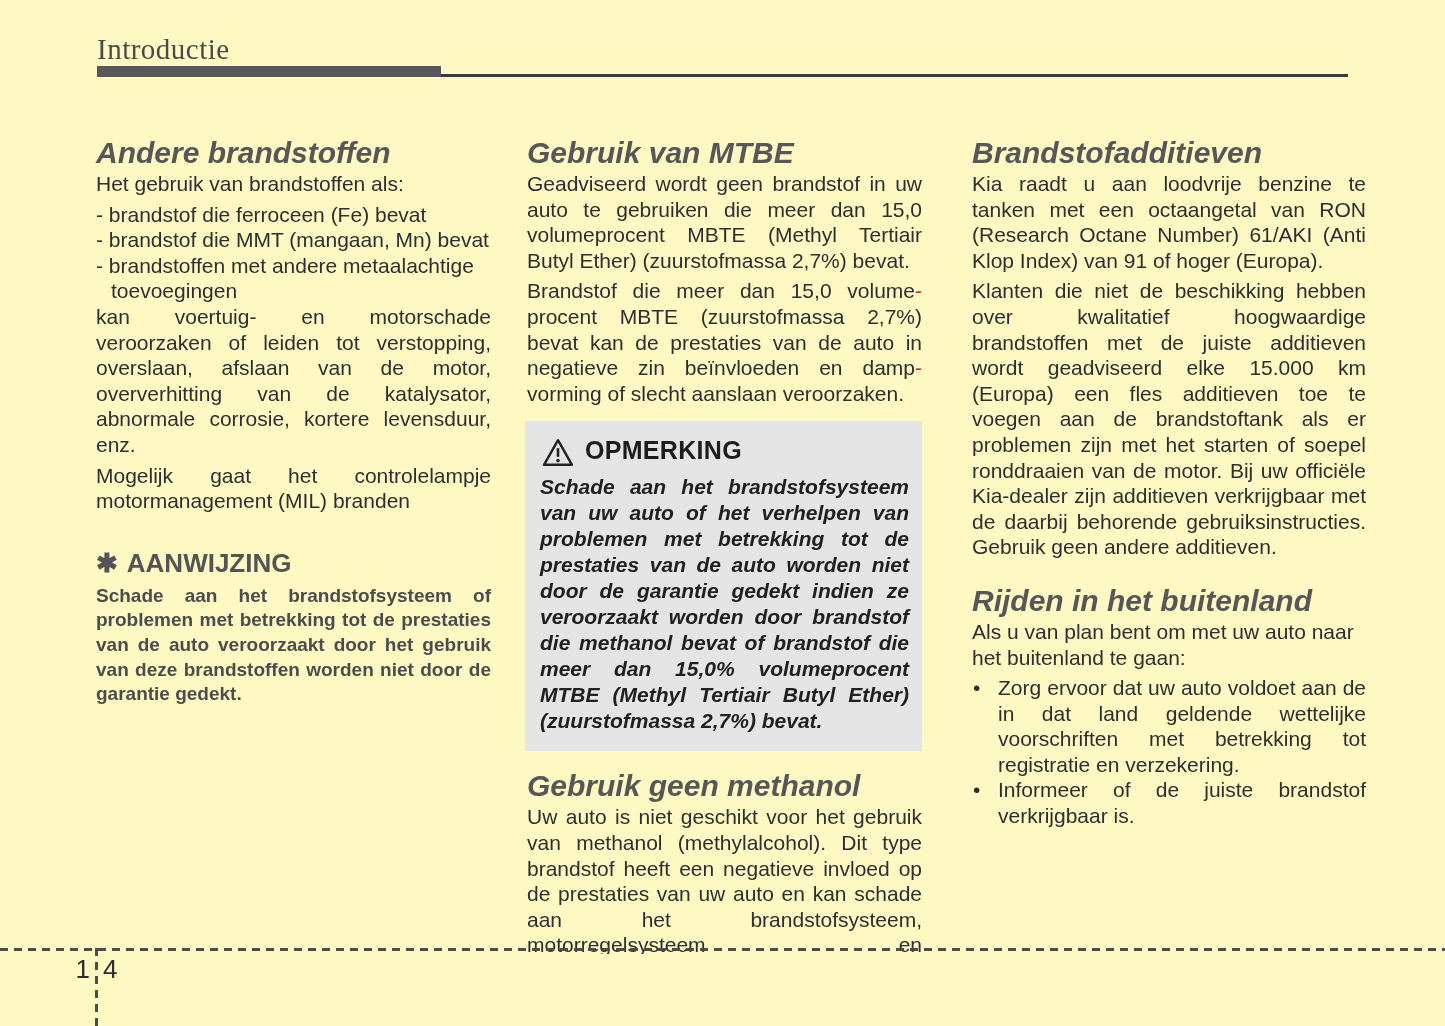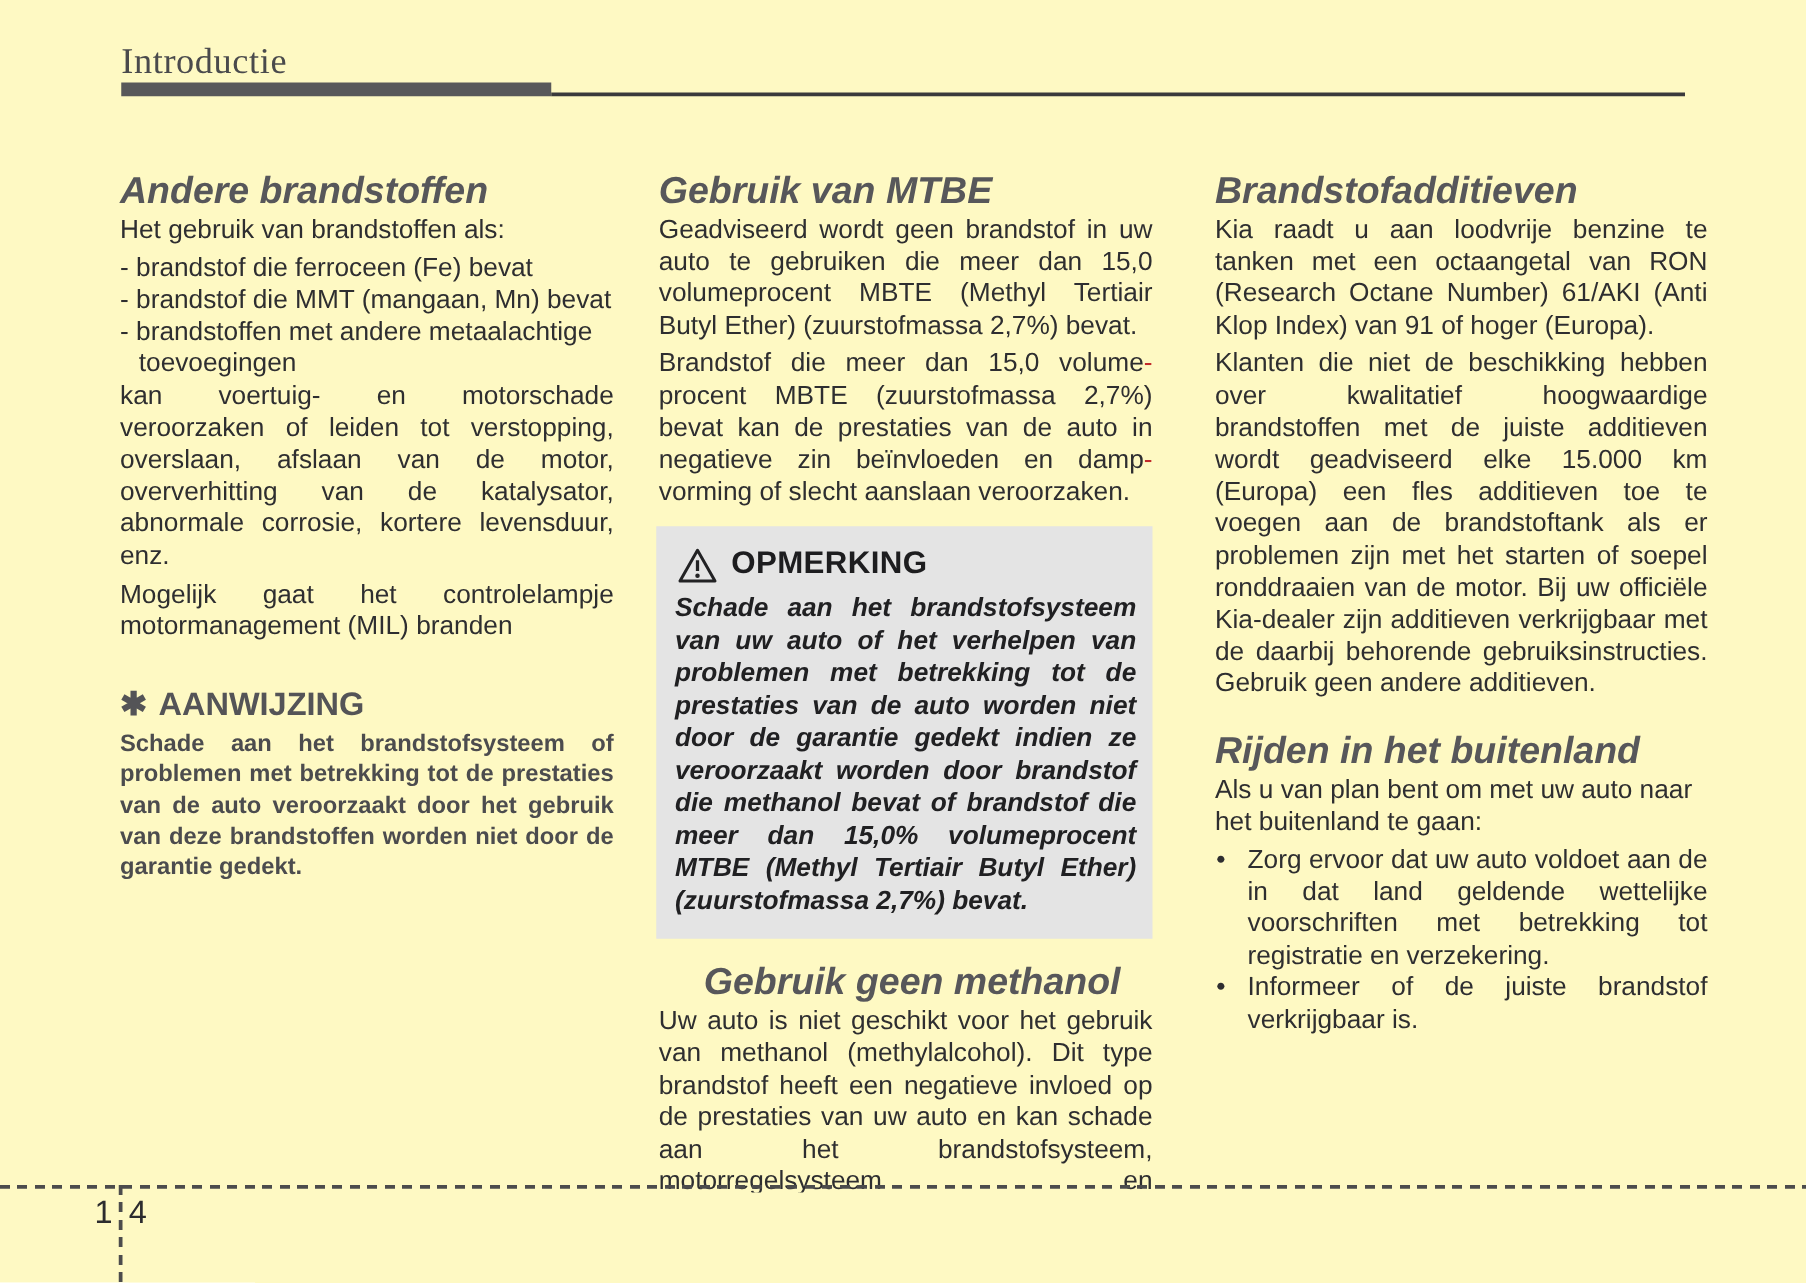--- a/index.html
+++ b/index.html
@@ -60,21 +60,21 @@
     padding:15px 13px 18px 15px;
   }
   .warn-box-header { display:flex; align-items:flex-start; gap:11px; margin:2px 0 7px 2px; }
   .warn-box-title { font-size:25px; font-weight:bold; color:#1d1d1f; letter-spacing:0.3px; }
   .warn-icon { width:32px; height:29px; display:block; }
   .warn-box-body {
     margin:0; font-weight:bold; font-style:italic;
     font-size:21px; line-height:25.9px; text-align:justify; color:#202022;
   }
 
-  .heading-gap-md { margin-top:21px;margin-left:36px; }
+  .heading-gap-md { margin-top:21px; }
   .heading-gap-lg { margin-top:27px; }
 
   
   .bullet-list { margin:0; padding:0; list-style:none; }
   .bullet-list li { position:relative; padding-left:26px; text-align:justify; }
   .bullet-glyph { position:absolute; left:1px; top:0; }
 
   
   .footer-dash-h {
     position:absolute; left:0; top:948px; width:1445px; height:3px;

